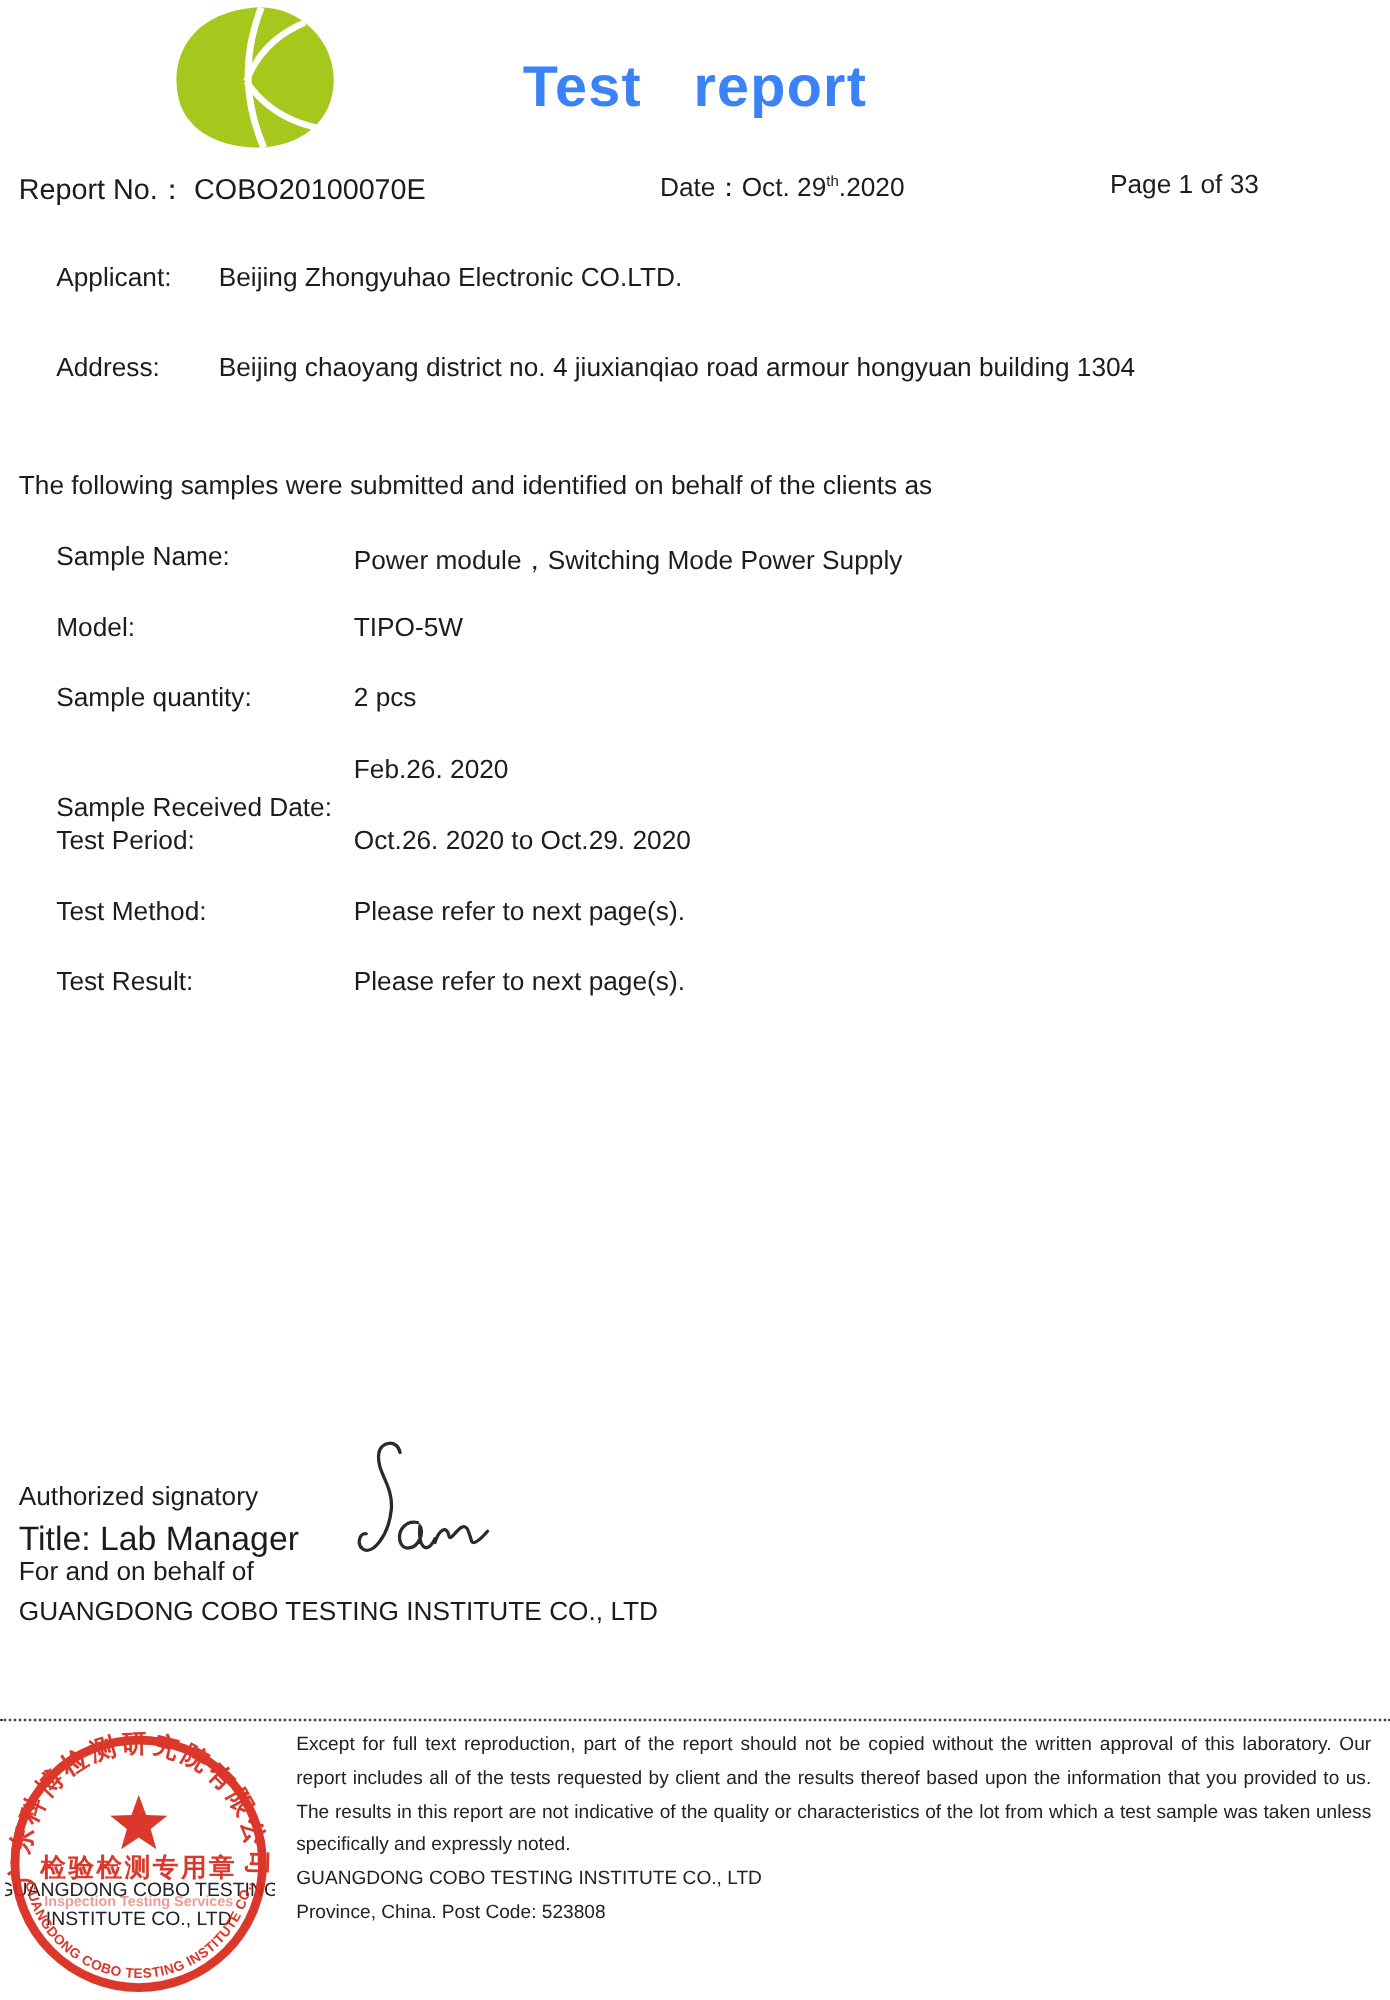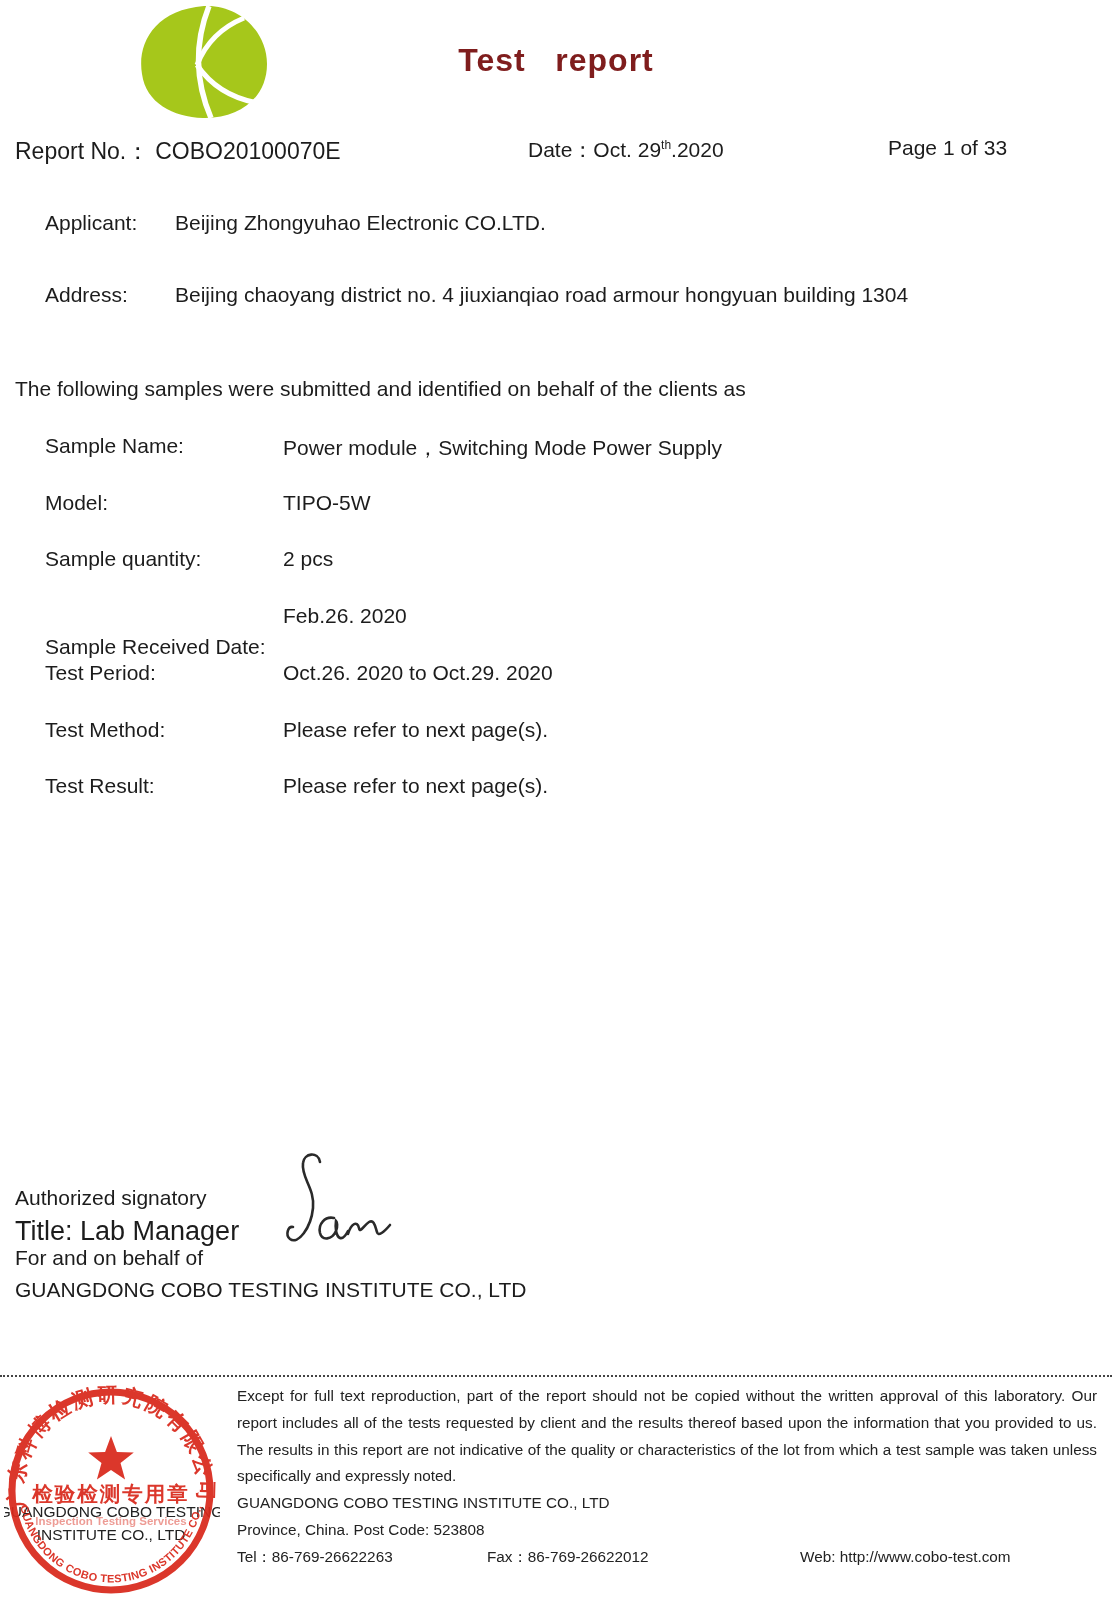--- a/index.html
+++ b/index.html
@@ -5,21 +5,21 @@
   html,body{margin:0;padding:0;background:#fff;}
   .page{
     position:relative; width:1112px; height:1600px; background:#ffffff;
     font-family:"Liberation Sans","DejaVu Sans",sans-serif; color:#1c1c1c;
     overflow:hidden;
   }
   .abs{position:absolute;}
   .logo{left:138px; top:4px;}
   .title{
     left:0; right:0; top:42px; text-align:center;
-    font-size:32px; font-weight:bold; color:#7f1d1d; white-space:pre; margin:0;
+    font-size:46px; font-weight:bold; color:#3b82f6; white-space:pre; margin:0;
     letter-spacing:1px;
   }
   .hdr-row span.lbl{white-space:pre;}
   .report-no{left:15px; top:136px; font-size:23px;}
   .report-no .val{margin-left:6px;}
   .date{left:528px; top:136px; font-size:21px;}
   .date sup{font-size:12px; vertical-align:super; line-height:0;}
   .page-info{left:888px; top:136px; font-size:21px;}
   .row{font-size:21px;}
   .row .lbl{position:absolute; left:15px; white-space:nowrap;margin-left:30px;}
@@ -142,21 +142,16 @@
         <text font-size="11" font-weight="bold" fill="#d9281b" letter-spacing="0.3">
           <textPath href="#arcB" startOffset="2">GUANGDONG COBO TESTING INSTITUTE CO.,LTD</textPath>
         </text>
       </g>
     </svg>
 
     <div class="fcol">
       <div class="disc">Except for full text reproduction, part of the report should not be copied without the written approval of this laboratory. Our report includes all of the tests requested by client and the results thereof based upon the information that you provided to us. The results in this report are not indicative of the quality or characteristics of the lot from which a test sample was taken unless specifically and expressly noted.</div>
       <div class="line">GUANGDONG COBO TESTING INSTITUTE CO., LTD</div>
       <div class="line">Province, China. Post Code: 523808</div>
-      <div class="telrow">
-        <span class="tel"><span>Tel：</span><span>86-769-26622263</span></span>
-        <span class="fax"><span>Fax：</span><span>86-769-26622012</span></span>
-        <span class="web"><span>Web: </span><span>http://www.cobo-test.com</span></span>
-      </div>
     </div>
 
   </div>
 </div>
 
 </body></html>

